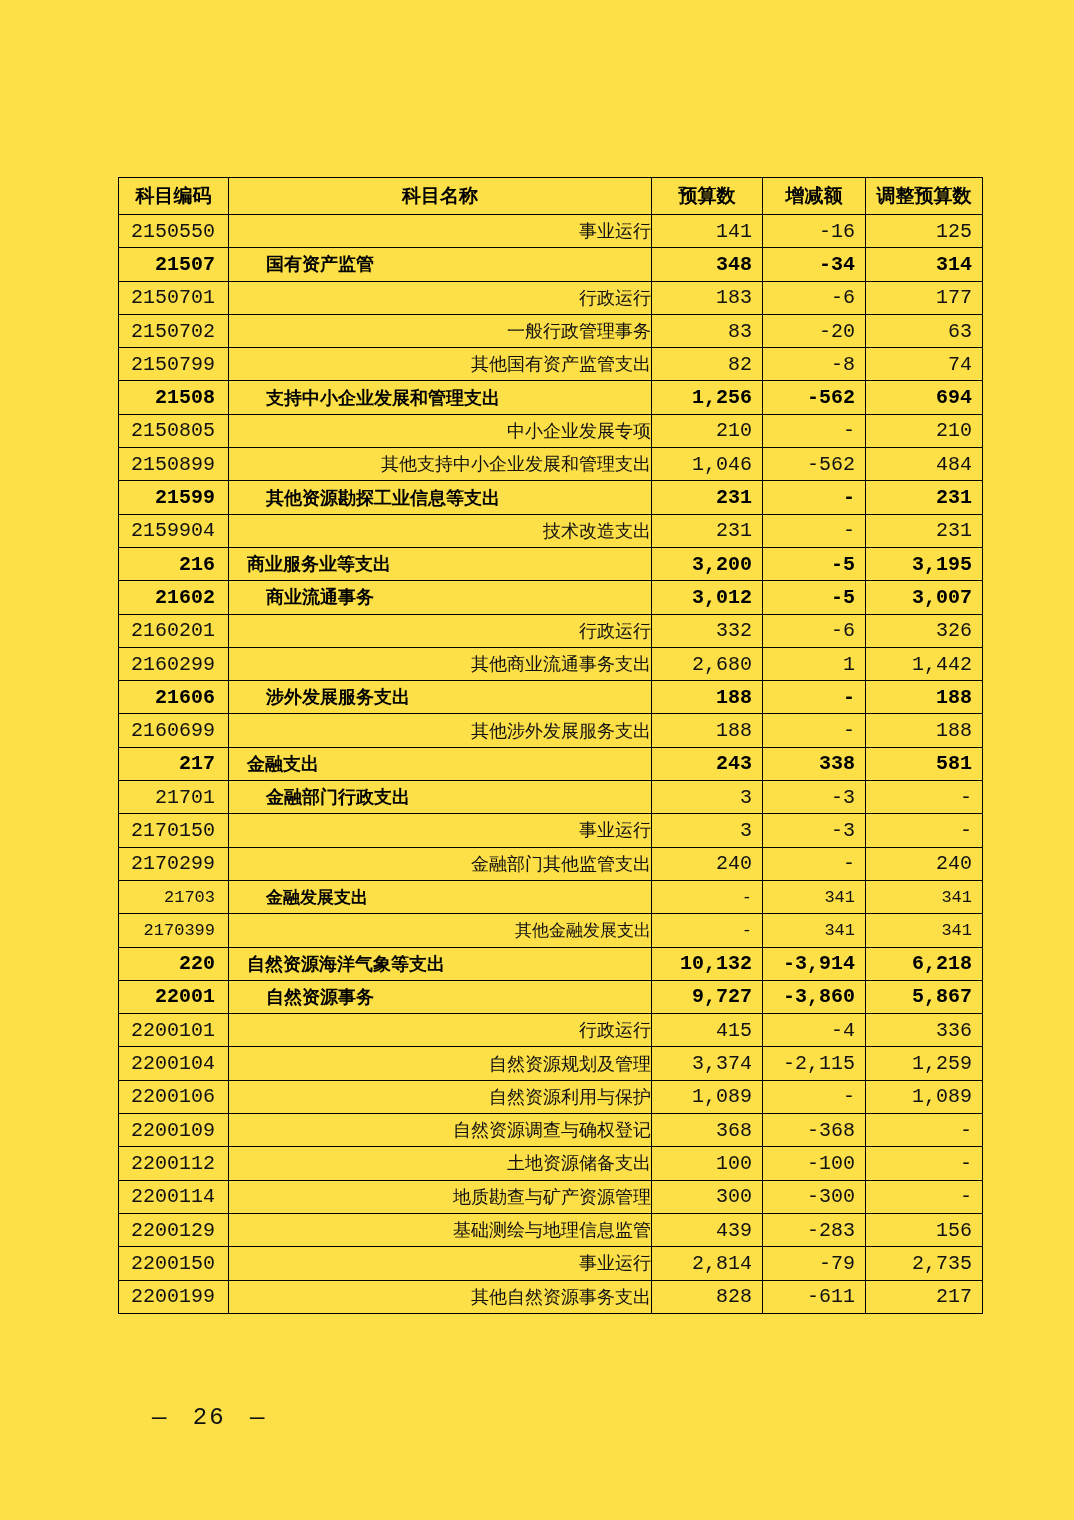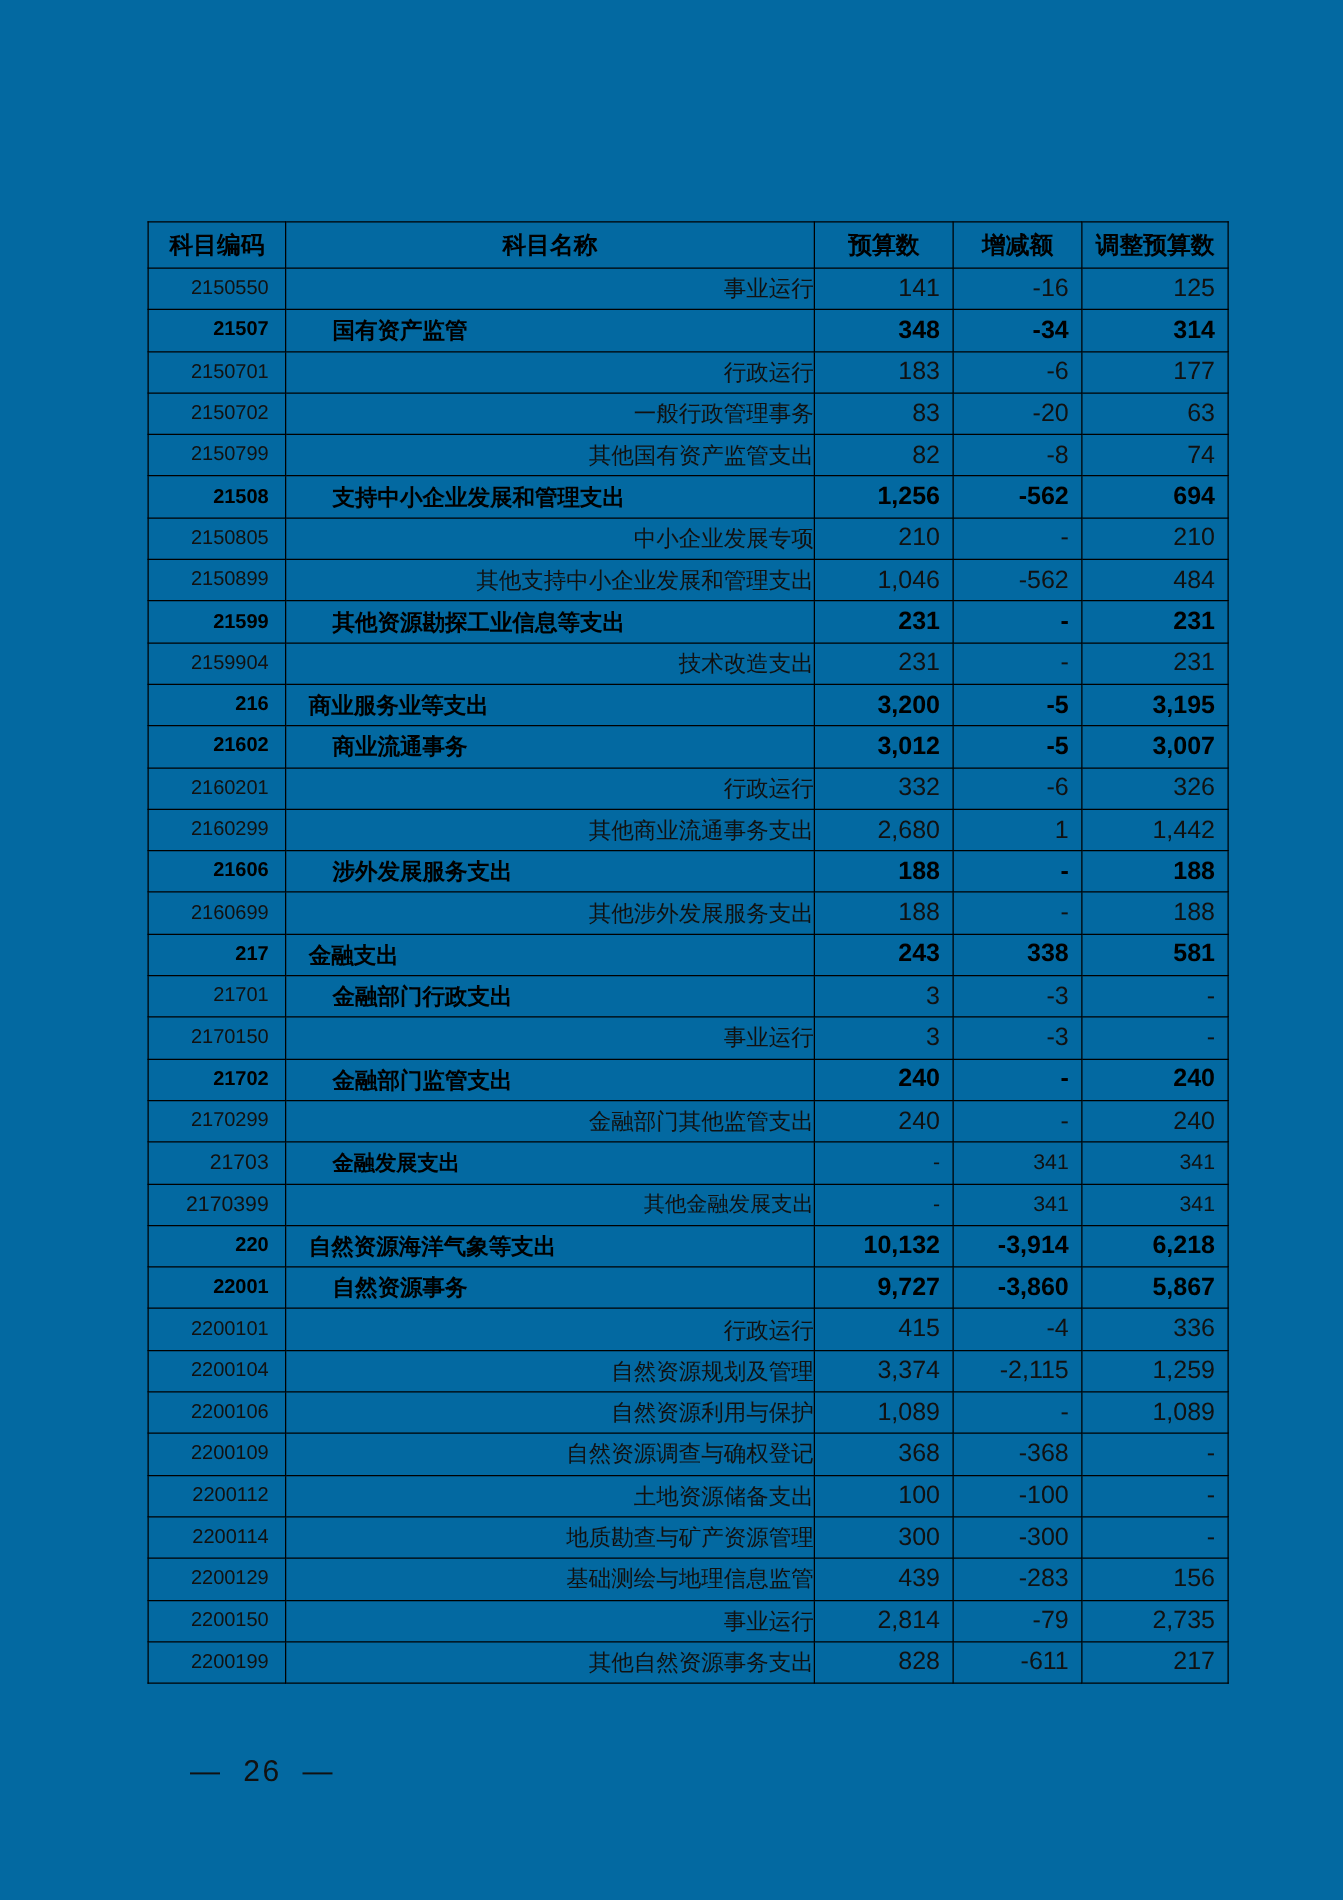--- a/index.html
+++ b/index.html
@@ -1,22 +1,22 @@
 <!DOCTYPE html>
 <html><head>
 <meta charset="utf-8">
 <style>
   * { margin: 0; padding: 0; box-sizing: border-box; }
   html, body { background: #e9e9e9; }
   .page {
     position: relative;
     width: 1074px;
     height: 1520px;
-    background: #0369a1;
-    font-family: Liberation Sans, sans-serif;
+    background: #fde047;
+    font-family: Liberation Mono, monospace;
     color: #111111;
     overflow: hidden;
   }
   table.budget {
     position: absolute;
     left: 118px;
     top: 177px;
     width: 864px;
     border-collapse: collapse;
     table-layout: fixed;
@@ -31,21 +31,21 @@
     height: 37px;
     text-align: center;
     font-weight: bold;
     font-size: 19px;
     color: #000000;
   }
   table.budget td { height: 33.3px; }
   td.col-code {
     text-align: right;
     padding-right: 13px;
-    font-size: 16px;
+    font-size: 20px;
   }
   td.col-name { font-size: 18px; }
   td.col-num {
     text-align: right;
     padding-right: 10px;
     font-size: 20px;
   }
   .indent-1 { padding-left: 18px; }
   .indent-2 { padding-left: 37px; }
   .indent-3 { padding-left: 57px; text-align: right; }
@@ -213,27 +213,20 @@
           <td class="col-num">-3</td>
           <td class="col-num">-</td>
         </tr>
         <tr class="style-normal">
           <td class="col-code">2170150</td>
           <td class="col-name indent-3">事业运行</td>
           <td class="col-num">3</td>
           <td class="col-num">-3</td>
           <td class="col-num">-</td>
         </tr>
-        <tr class="style-bold">
-          <td class="col-code">21702</td>
-          <td class="col-name indent-2">金融部门监管支出</td>
-          <td class="col-num">240</td>
-          <td class="col-num">-</td>
-          <td class="col-num">240</td>
-        </tr>
         <tr class="style-normal">
           <td class="col-code">2170299</td>
           <td class="col-name indent-3">金融部门其他监管支出</td>
           <td class="col-num">240</td>
           <td class="col-num">-</td>
           <td class="col-num">240</td>
         </tr>
         <tr class="style-namebold small">
           <td class="col-code">21703</td>
           <td class="col-name indent-2">金融发展支出</td>

